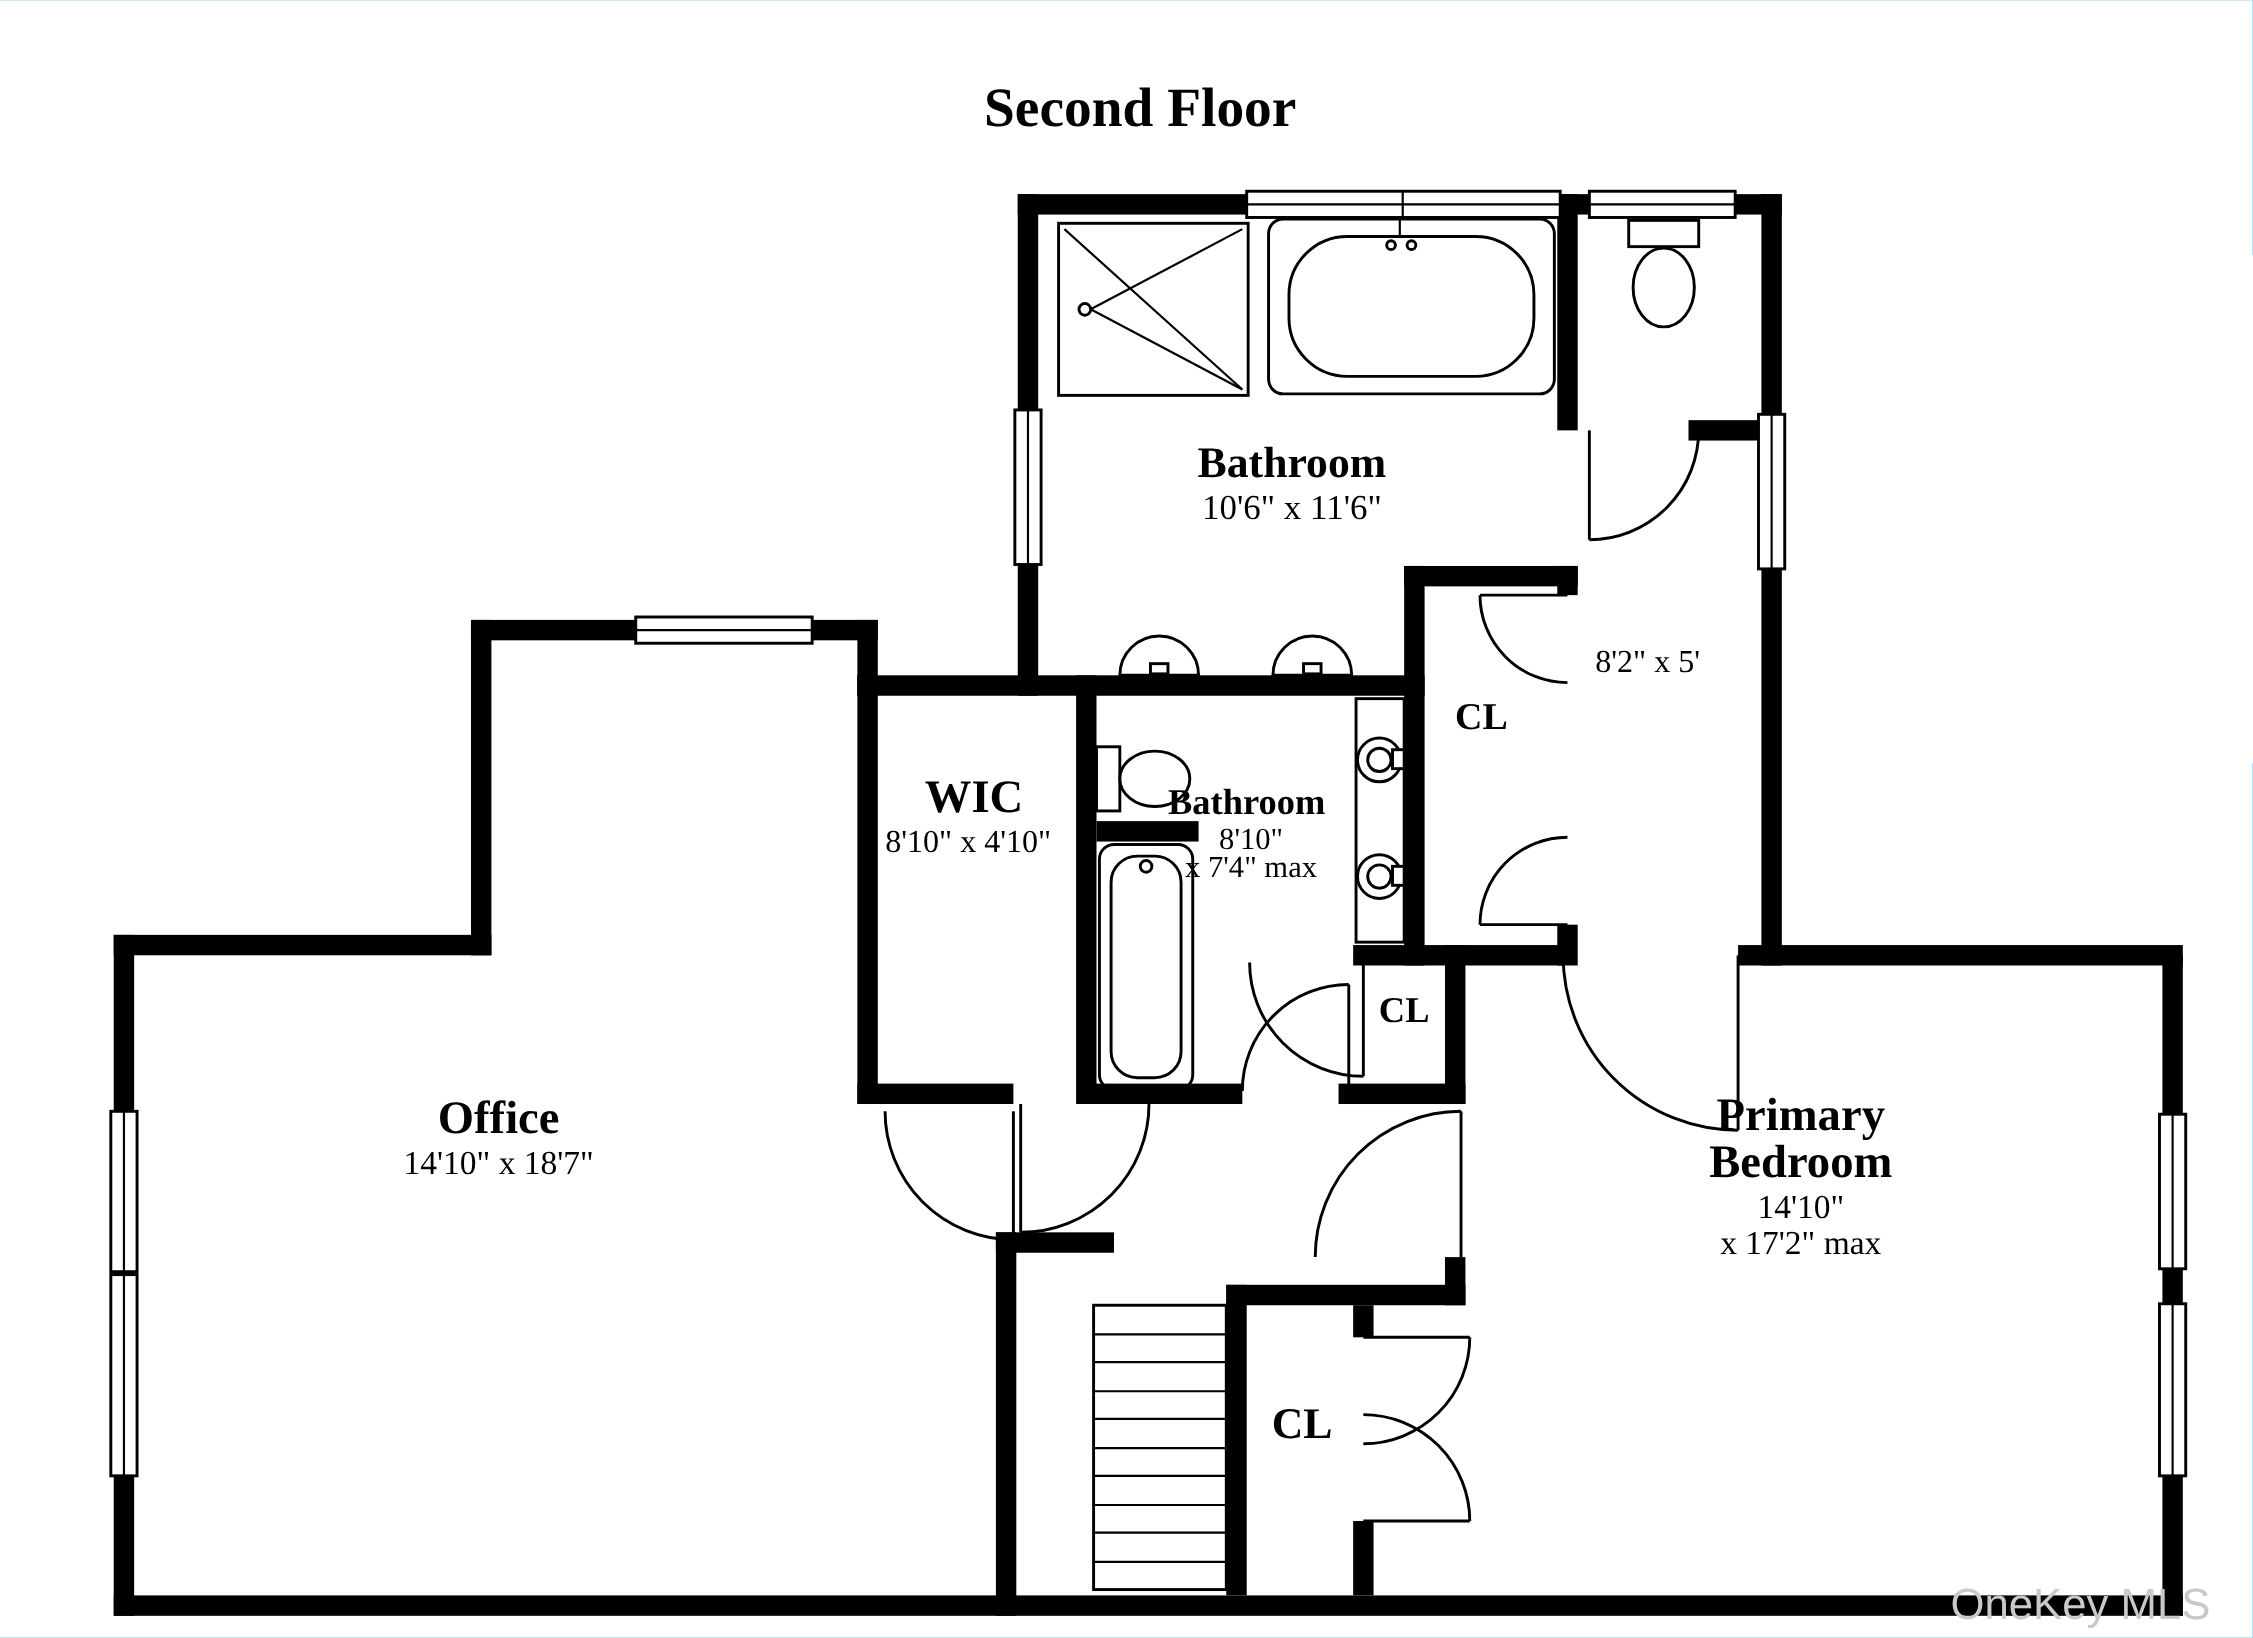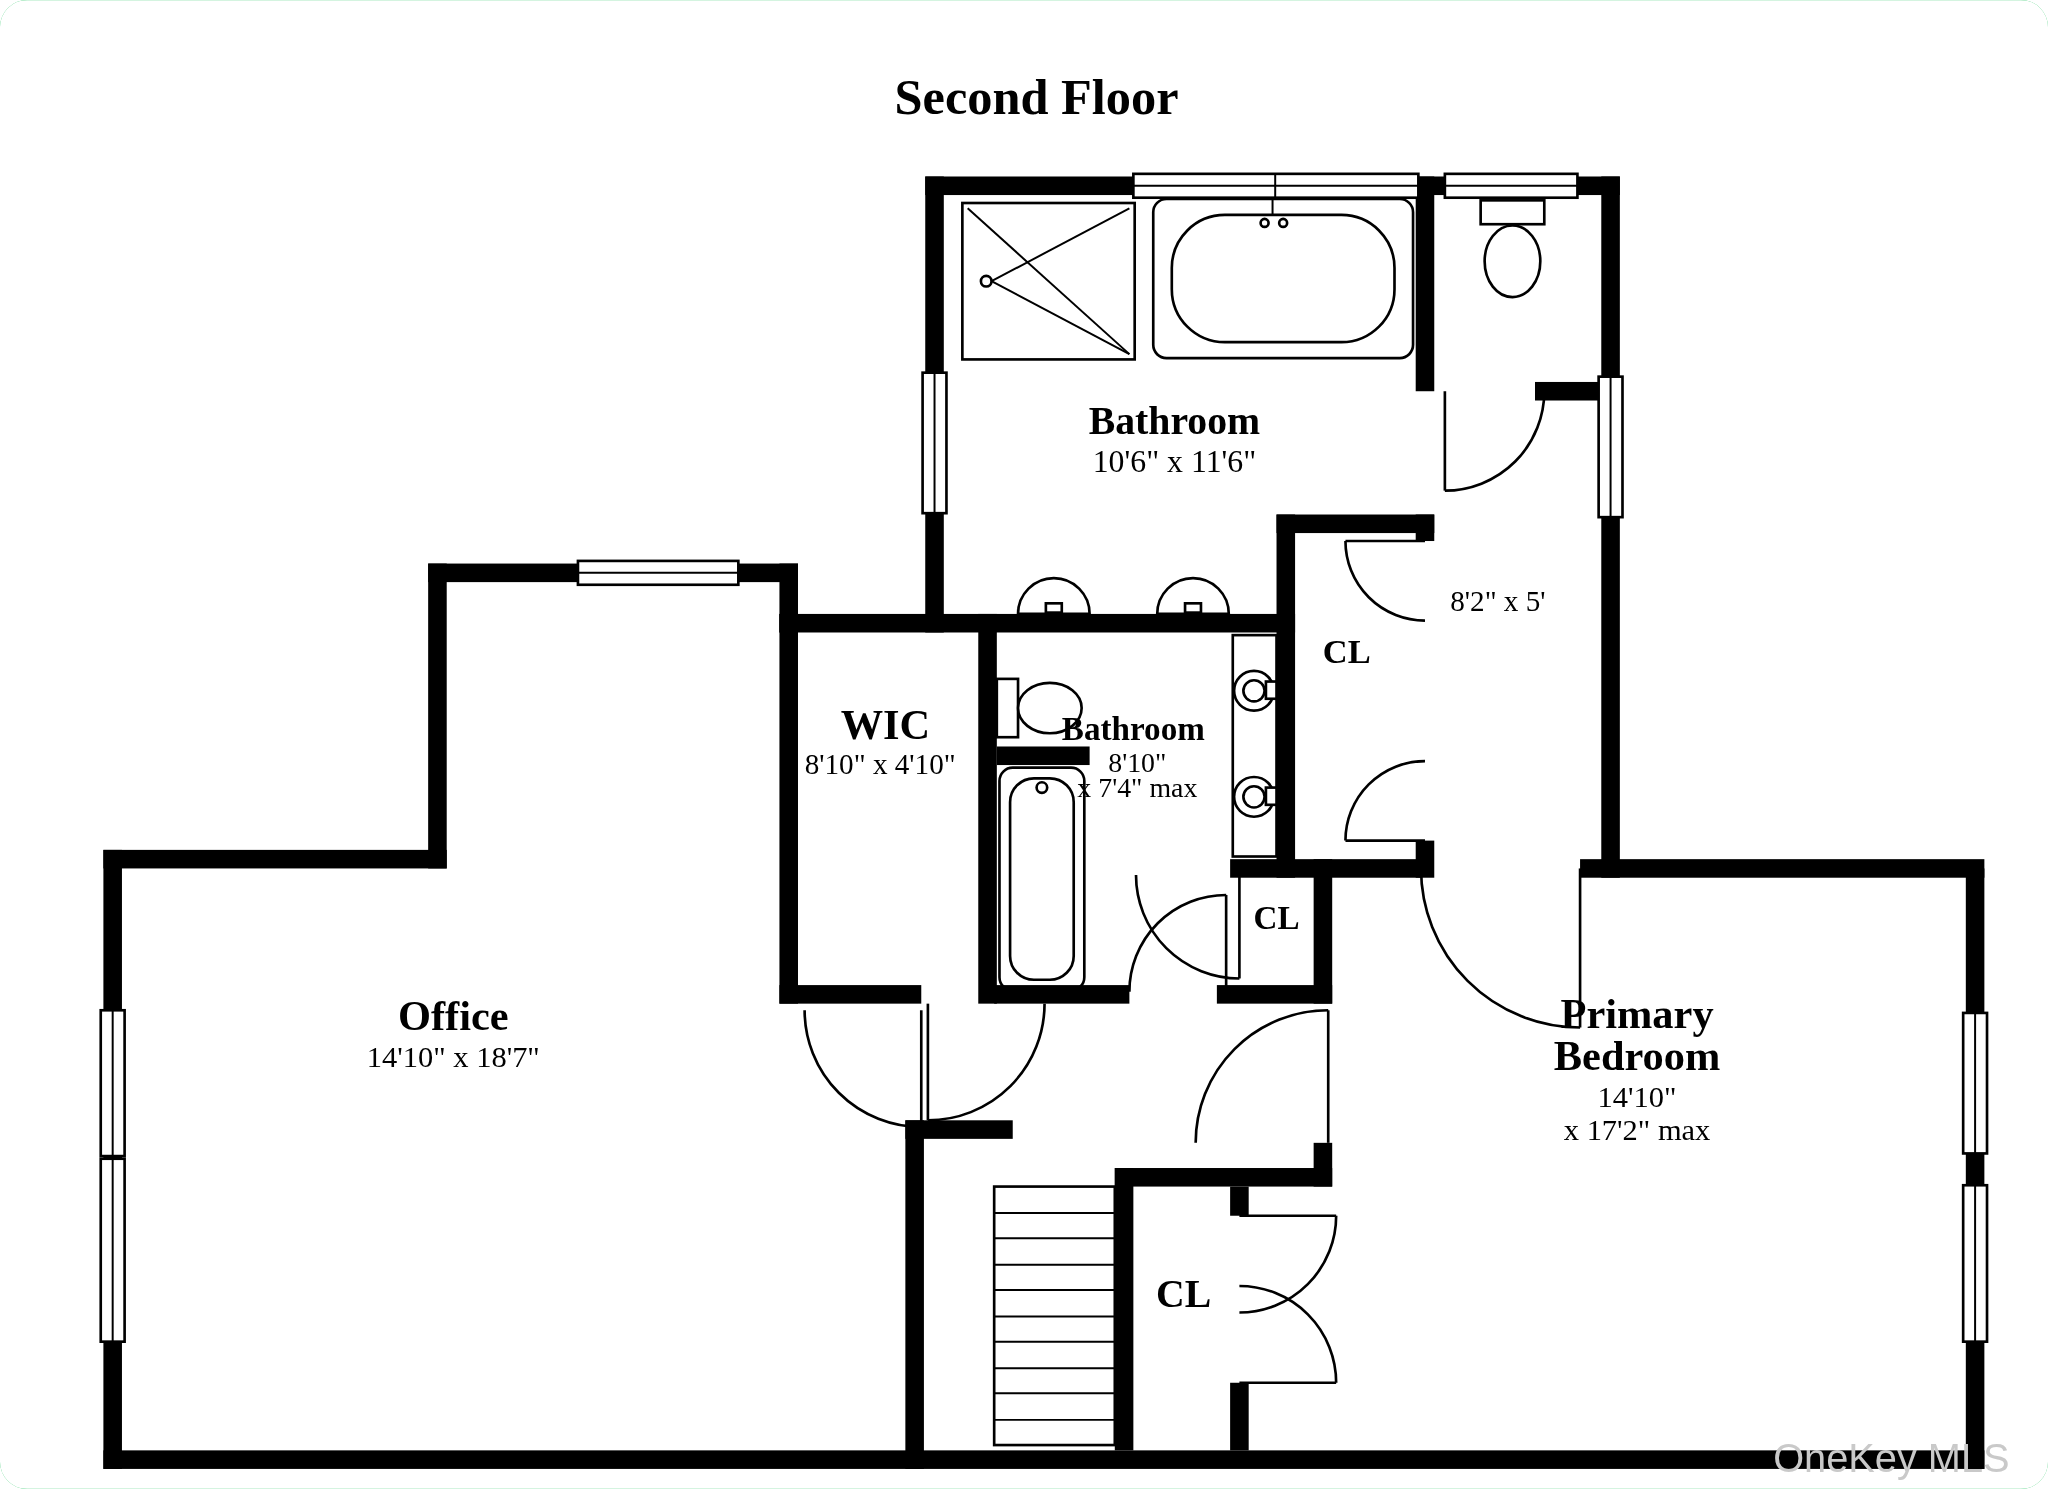--- a/index.html
+++ b/index.html
@@ -1,16 +1,16 @@
 <!DOCTYPE html>
 <html><head>
 <meta charset="utf-8">
 <style>
   html, body { margin: 0; padding: 0; background: #ffffff; }
-  .page { width: 2048px; height: 1489px; background: #22c55e; position: relative; overflow: hidden; border-radius: 27px; }
+  .page { width: 2048px; height: 1489px; background: #0ea5e9; position: relative; overflow: hidden; }
   svg { display: block; }
   svg text { font-family: "Liberation Serif", serif; fill: #000; }
   .bold { font-weight: 700; }
   .wm { fill: #c9c9c9; font-family: "Liberation Sans", sans-serif; }
   .wall { fill: #000; stroke: none; }
   .fixture { fill: #ffffff; stroke: #000; stroke-width: 2; }
   .thin { fill: none; stroke: #000; stroke-width: 2; }
   .door { fill: none; stroke: #000; stroke-width: 2; }
   .winframe { fill: #ffffff; stroke: #000; stroke-width: 2; }
   .winline { stroke: #000; stroke-width: 1.5; }

